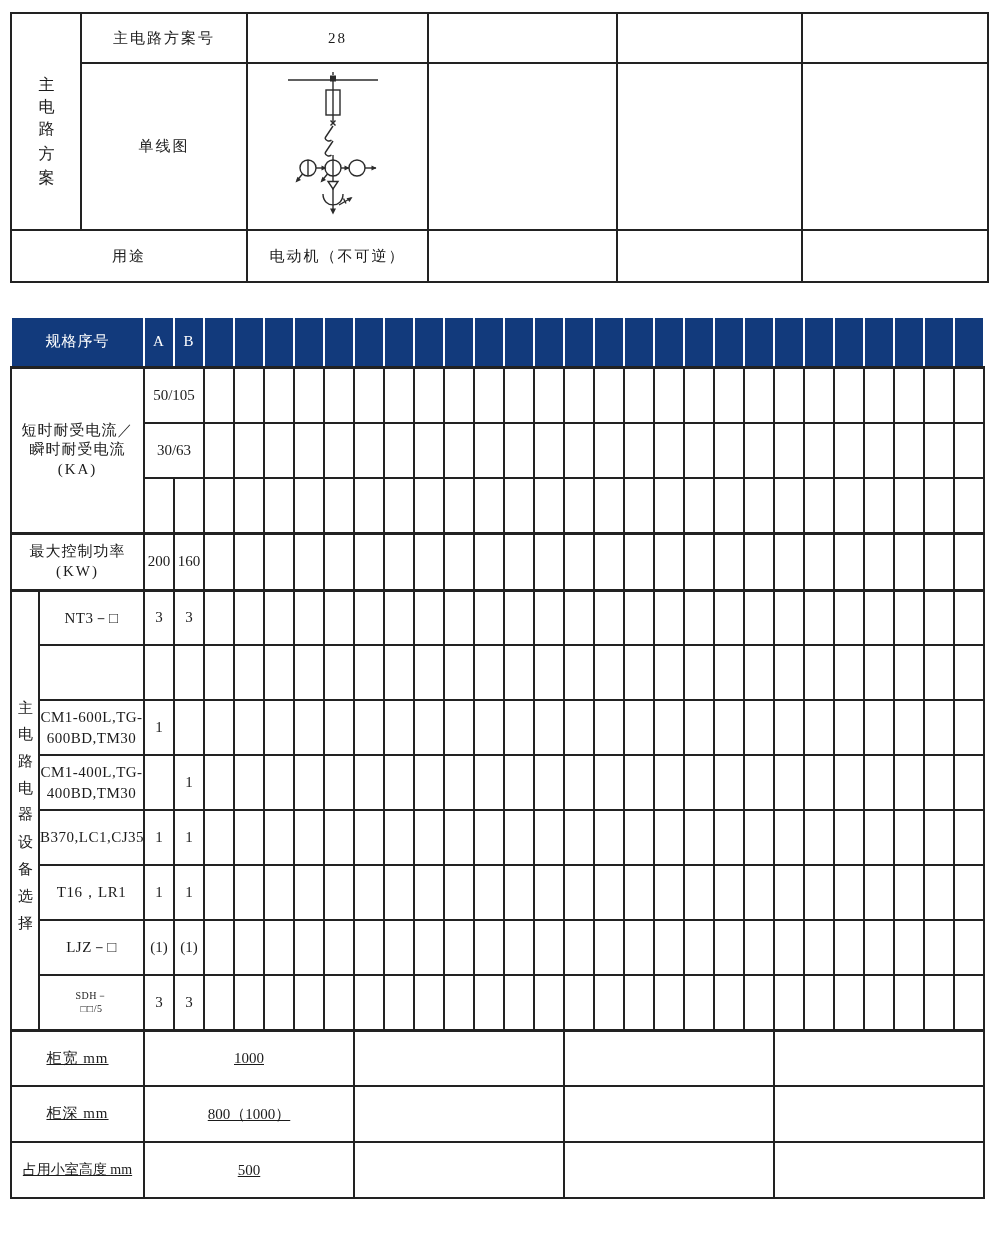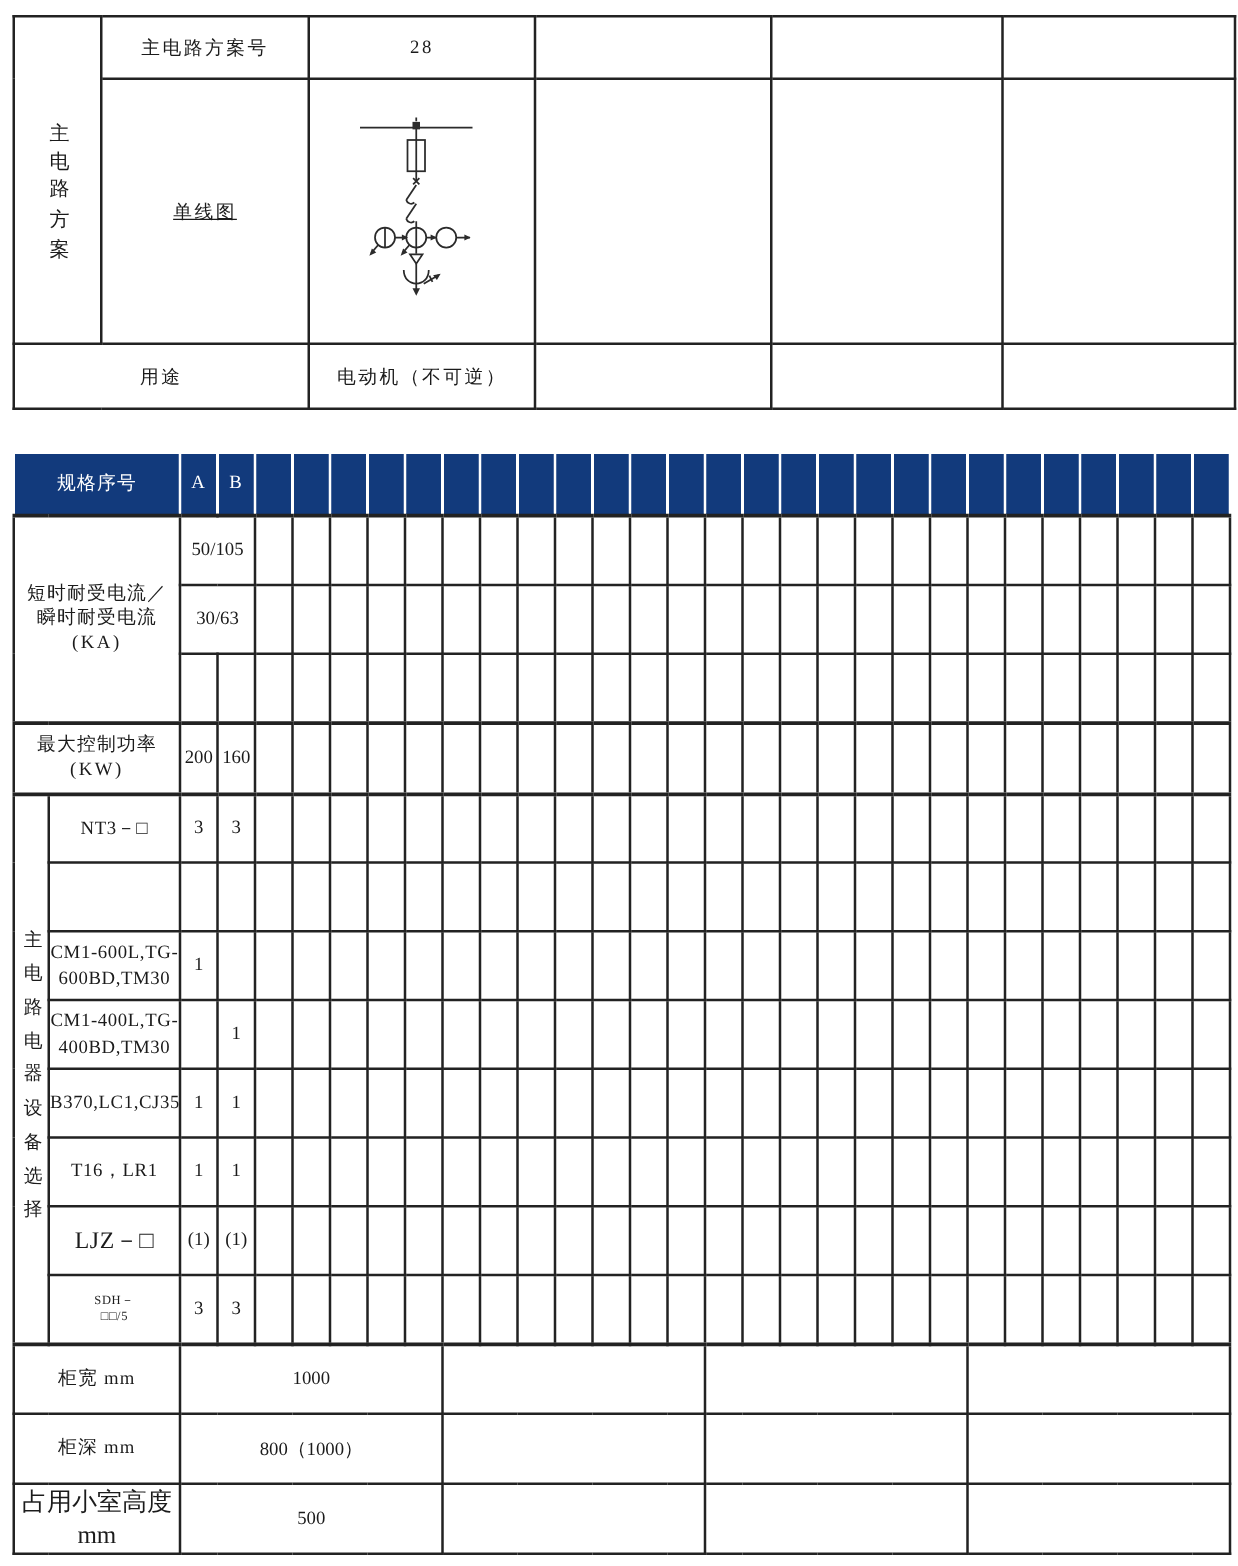--- a/index.html
+++ b/index.html
@@ -15,31 +15,31 @@
     color:var(--ink);
   }
   .page{padding:12px 0 0 10px;}
   table{border-collapse:collapse;table-layout:fixed;}
   td{padding:0;text-align:center;vertical-align:middle;overflow:hidden;}
 
   
   .t1{width:977px;margin-bottom:33px;}
   .t1 td{border:2px solid var(--line);font-size:15px;letter-spacing:2px;}
   .t1 tr.r1{height:50px;}
-  .t1 tr.r2{height:212px;text-decoration:underline;}
+  .t1 tr.r2{height:167px;}
   .t1 tr.r3{height:52px;padding-left:40px;}
 
   
   .t2{width:973px;}
   .t2 td{border:2px solid var(--line);font-size:15px;}
   .t2 tr{height:55px;}
   .t2 tr.hrow{height:50px;}
   .t2 tr.kwrow{height:57px;}
   .t2 tr.r56{height:56px;}
-  .t2 tr.dim{height:56px;}
+  .t2 tr.dim{height:56px;text-decoration:underline;}
   .t2 tr.hrow td{
     background:var(--header-bg);color:var(--header-fg);
     border:2px solid #ffffff;letter-spacing:1px;
   }
   .t2 tr.sep td{border-top:3px solid var(--line);}
   .lbl{line-height:1.3;letter-spacing:1px;}
   .lbl .sub{letter-spacing:2px;}
   .name{font-size:13px;line-height:1.35;white-space:pre-line;letter-spacing:0.5px;}
   .num{font-size:15px;}
 
@@ -500,21 +500,21 @@
           <td></td>
           <td></td>
           <td></td>
           <td></td>
           <td></td>
           <td></td>
           <td></td>
           <td></td>
         </tr>
       <tr>
-        <td class="name" style="font-size:19px">LJZ－□</td>
+        <td class="name" style="font-size:15px">LJZ－□</td>
         <td class="num">(1)</td>
         <td class="num">(1)</td>
       <td></td>
           <td></td>
           <td></td>
           <td></td>
           <td></td>
           <td></td>
           <td></td>
           <td></td>
@@ -578,21 +578,21 @@
           <td colspan="7"></td>
         </tr>
       <tr class="dim">
         <td colspan="2" class="lbl">柜深 mm</td>
         <td colspan="7" class="num">800（1000）</td>
       <td colspan="7"></td>
           <td colspan="7"></td>
           <td colspan="7"></td>
         </tr>
       <tr class="dim">
-        <td colspan="2" class="lbl" style="font-size:20px;letter-spacing:0">占用小室高度 mm</td>
+        <td colspan="2" class="lbl" style="font-size:14px;letter-spacing:0">占用小室高度 mm</td>
         <td colspan="7" class="num">500</td>
       <td colspan="7"></td>
           <td colspan="7"></td>
           <td colspan="7"></td>
         </tr>
     </tbody>
   </table>
 </div>
 
 </body></html>

